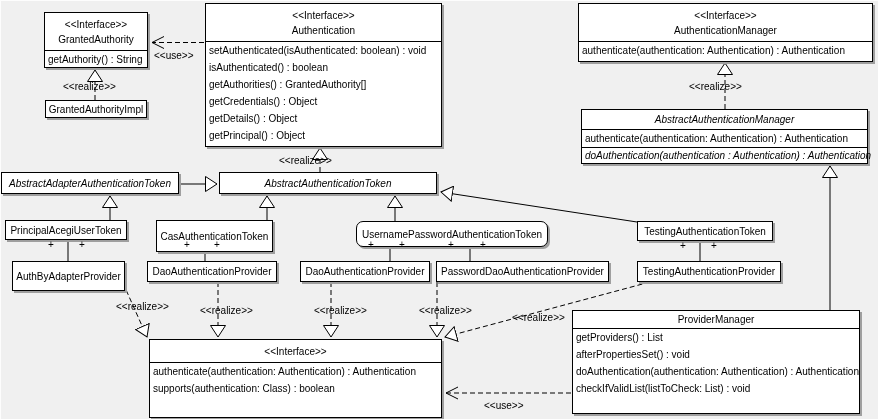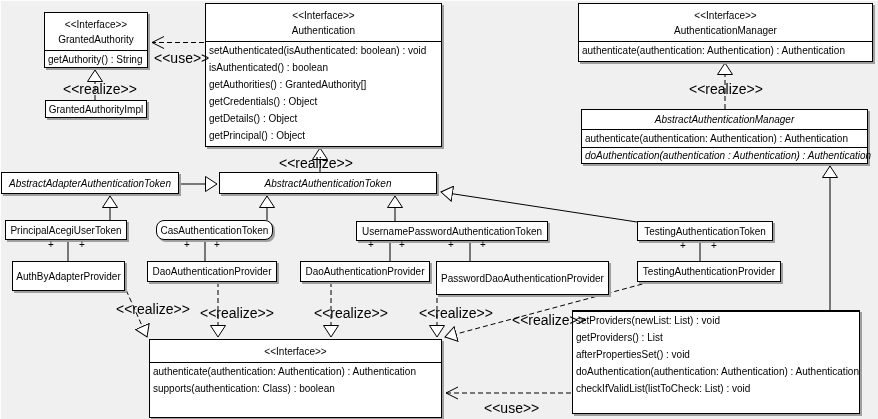--- a/index.html
+++ b/index.html
@@ -16,21 +16,21 @@
   }
   .hd{text-align:center;white-space:nowrap;overflow:hidden;}
   .hd .ln{line-height:15px;}
   .hd.pad{padding-top:4px;padding-bottom:3px;}
   .solo{display:flex;align-items:center;justify-content:center;height:100%;white-space:nowrap;}
   .it{font-style:italic;}
   .sep{border-top:1px solid #000;}
   .m{white-space:nowrap;line-height:14px;padding:2px 2px 1px 3px;}
   .m.tight{line-height:13px;padding:1px 3px 0 3px;}
   svg.wires{position:absolute;left:0;top:0;pointer-events:none;}
-  .lbl{position:absolute;white-space:nowrap;font-size:14px;}
+  .lbl{position:absolute;white-space:nowrap;font-size:10px;}
   .plus{position:absolute;font-size:10px;}
 </style>
 </head>
 <body>
 
 <div id="frame"></div>
 
 <svg class="wires" width="878" height="419">
   <defs>
     <marker id="tri" viewBox="0 0 13 16" markerWidth="13" markerHeight="16" refX="12" refY="8" orient="auto">
@@ -116,64 +116,64 @@
 </div>
 
 <div class="cls" style="left:219px;top:172px;width:218px;height:22px;">
   <div class="solo it">AbstractAuthenticationToken</div>
 </div>
 
 <div class="cls" style="left:5px;top:220px;width:122px;height:20px;">
   <div class="solo">PrincipalAcegiUserToken</div>
 </div>
 
-<div class="cls" style="left:156px;top:220px;width:117px;height:20px;border-radius:8px;">
+<div class="cls" style="left:156px;top:220px;width:117px;height:32px;">
   <div class="solo">CasAuthenticationToken</div>
 </div>
 
-<div class="cls" style="left:356px;top:221px;width:192px;height:20px;">
+<div class="cls" style="left:356px;top:221px;width:192px;height:26px;border-radius:7px;">
   <div class="solo">UsernamePasswordAuthenticationToken</div>
 </div>
 
 <div class="cls" style="left:637px;top:221px;width:136px;height:20px;">
   <div class="solo">TestingAuthenticationToken</div>
 </div>
 
 <div class="cls" style="left:12px;top:261px;width:113px;height:30px;">
   <div class="solo">AuthByAdapterProvider</div>
 </div>
 
 <div class="cls" style="left:147px;top:261px;width:130px;height:21px;">
   <div class="solo">DaoAuthenticationProvider</div>
 </div>
 
 <div class="cls" style="left:300px;top:261px;width:130px;height:21px;">
   <div class="solo">DaoAuthenticationProvider</div>
 </div>
 
-<div class="cls" style="left:436px;top:261px;width:173px;height:34px;">
+<div class="cls" style="left:436px;top:261px;width:173px;height:21px;">
   <div class="solo">PasswordDaoAuthenticationProvider</div>
 </div>
 
 <div class="cls" style="left:637px;top:261px;width:144px;height:21px;">
   <div class="solo">TestingAuthenticationProvider</div>
 </div>
 
 <div class="cls" style="left:149px;top:339px;width:293px;height:79px;">
   <div class="hd pad">
     <div class="ln">&lt;&lt;Interface&gt;&gt;</div>
   </div>
   <div class="sep"></div>
   <div class="m">authenticate(authentication: Authentication) : Authentication</div>
   <div class="m">supports(authentication: Class) : boolean</div>
 </div>
 
 <div class="cls" style="left:572px;top:310px;width:288px;height:104px;">
+  <div class="hd" style="line-height:17px;">ProviderManager</div>
   <div class="sep"></div>
-  <div class="m">setProviders(newList: List) : void</div>
   <div class="m">getProviders() : List</div>
   <div class="m">afterPropertiesSet() : void</div>
   <div class="m">doAuthentication(authentication: Authentication) : Authentication</div>
   <div class="m">checkIfValidList(listToCheck: List) : void</div>
 </div>
 
 <span class="lbl" style="left:154px;top:50px;">&lt;&lt;use&gt;&gt;</span>
 <span class="lbl" style="left:484px;top:400px;">&lt;&lt;use&gt;&gt;</span>
 <span class="lbl" style="left:63px;top:81px;">&lt;&lt;realize&gt;&gt;</span>
 <span class="lbl" style="left:279px;top:155px;">&lt;&lt;realize&gt;&gt;</span>

